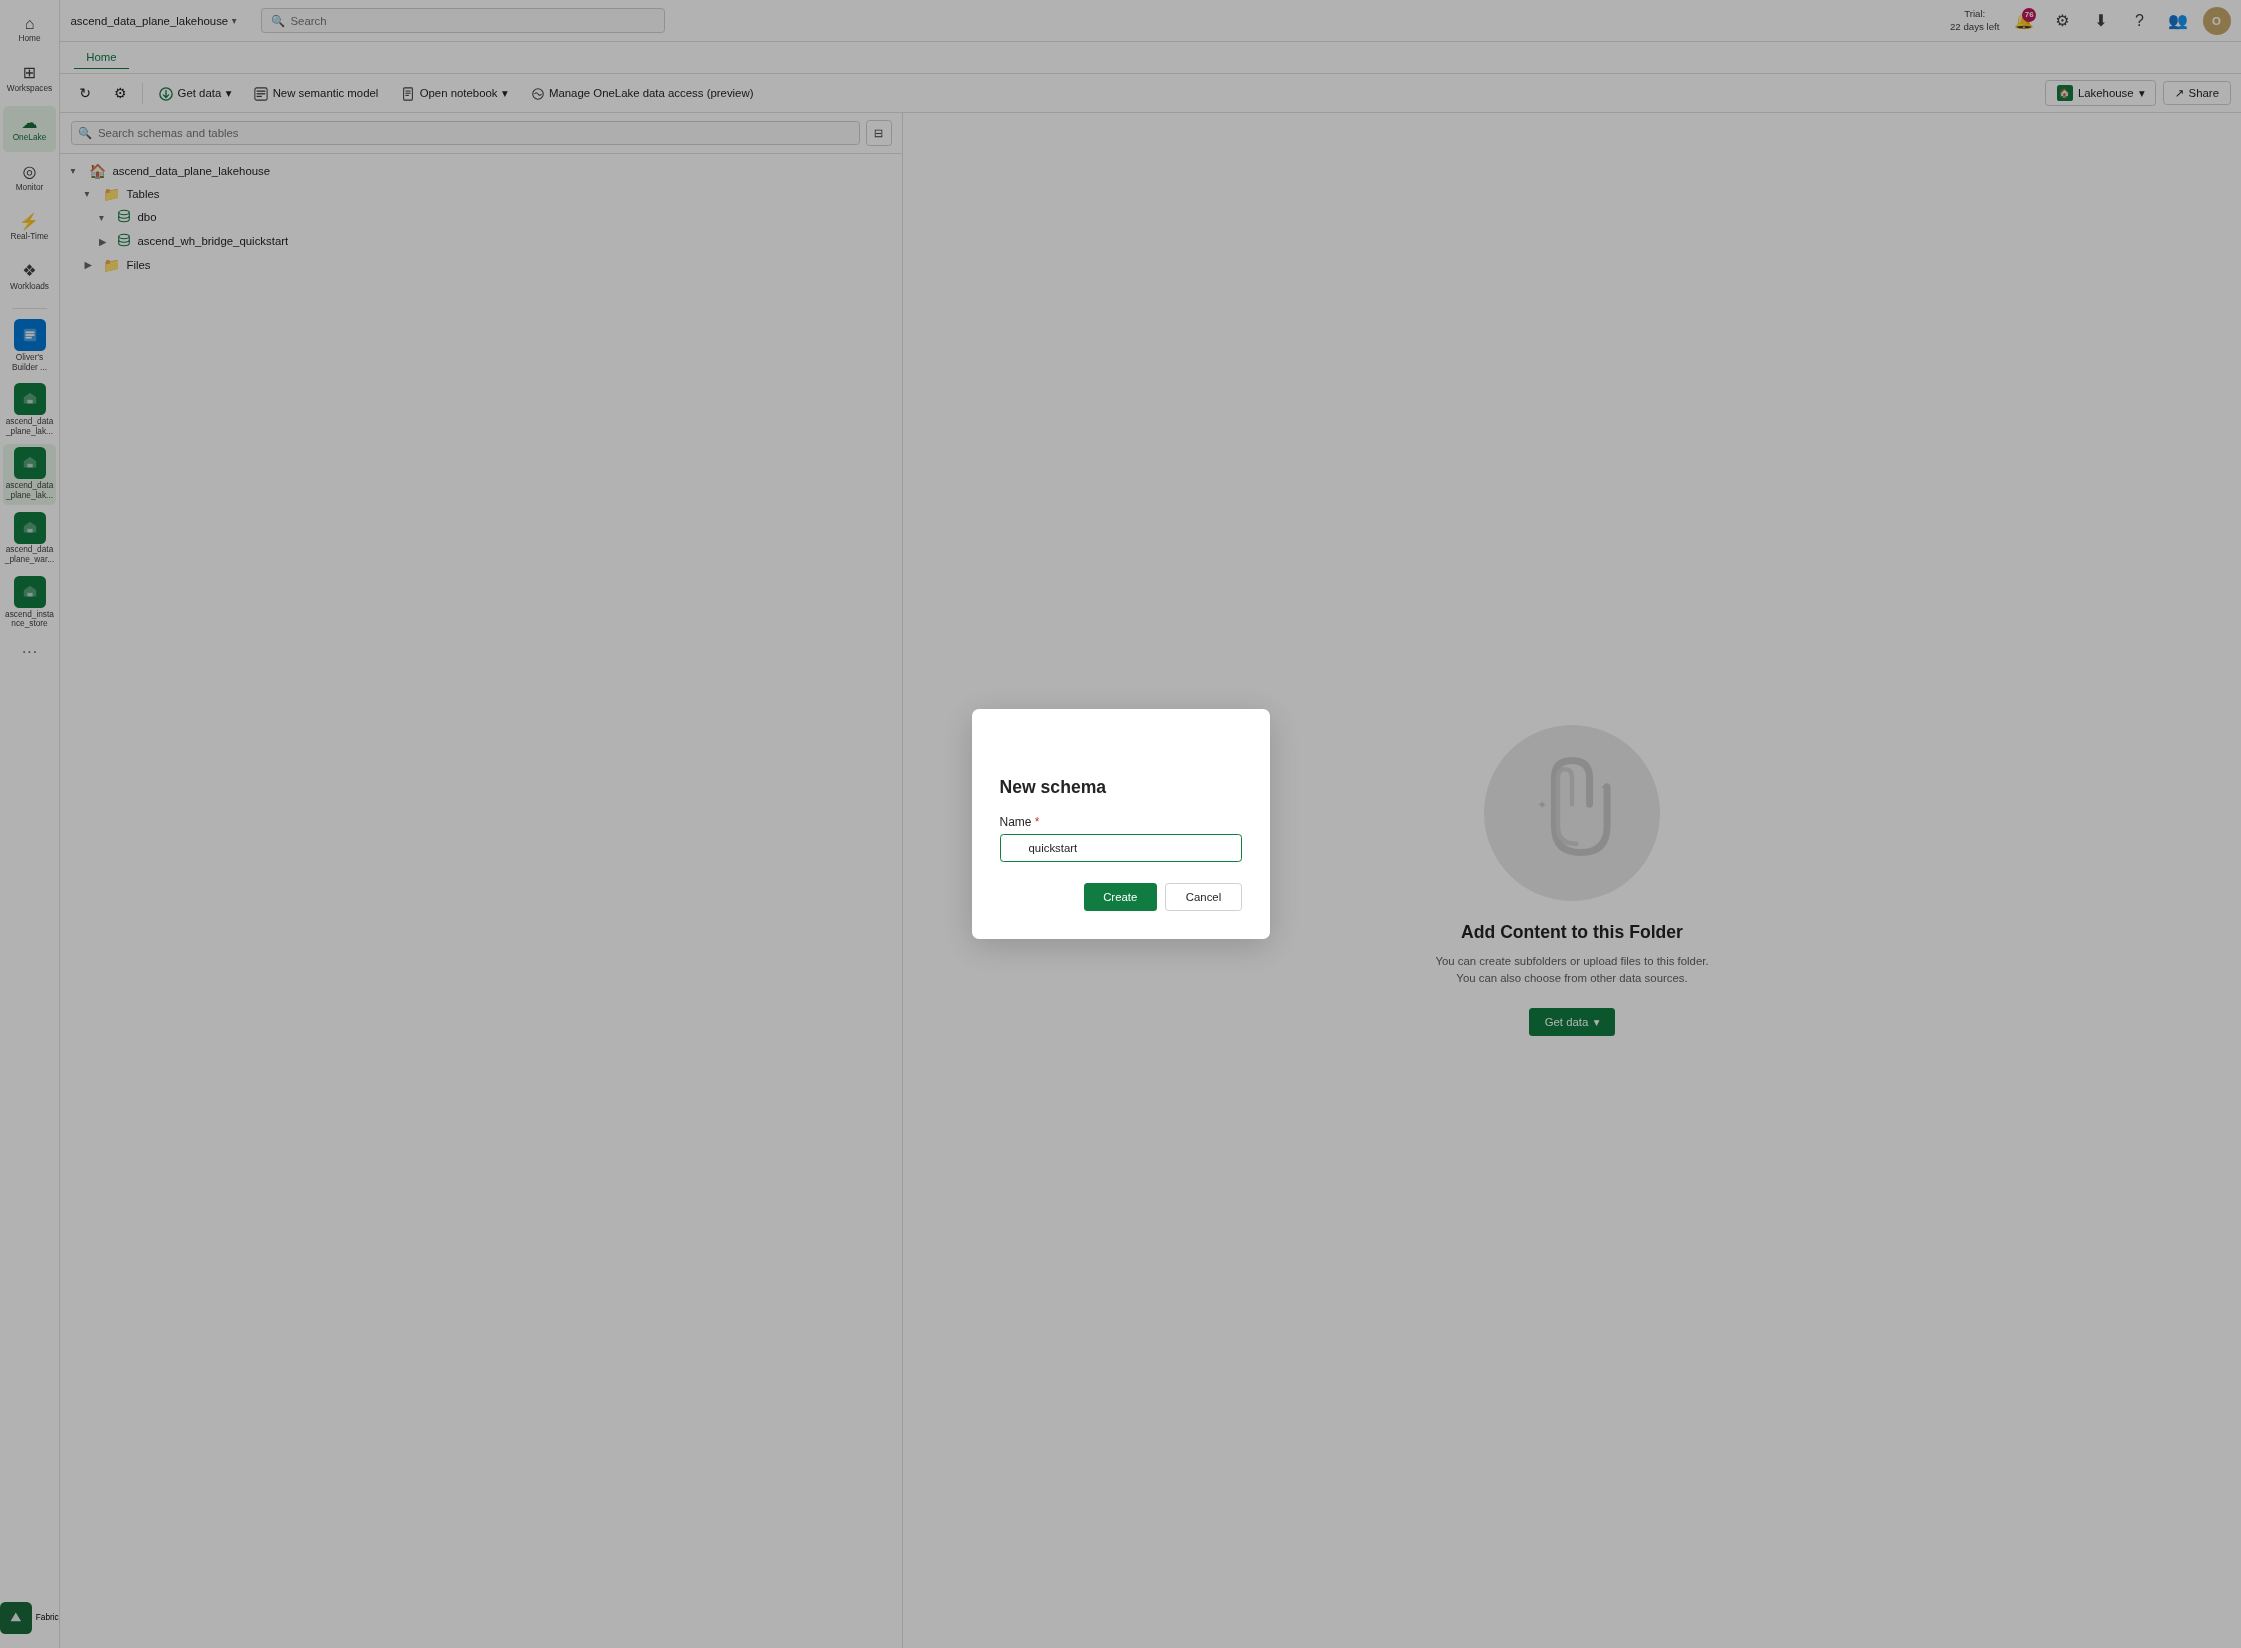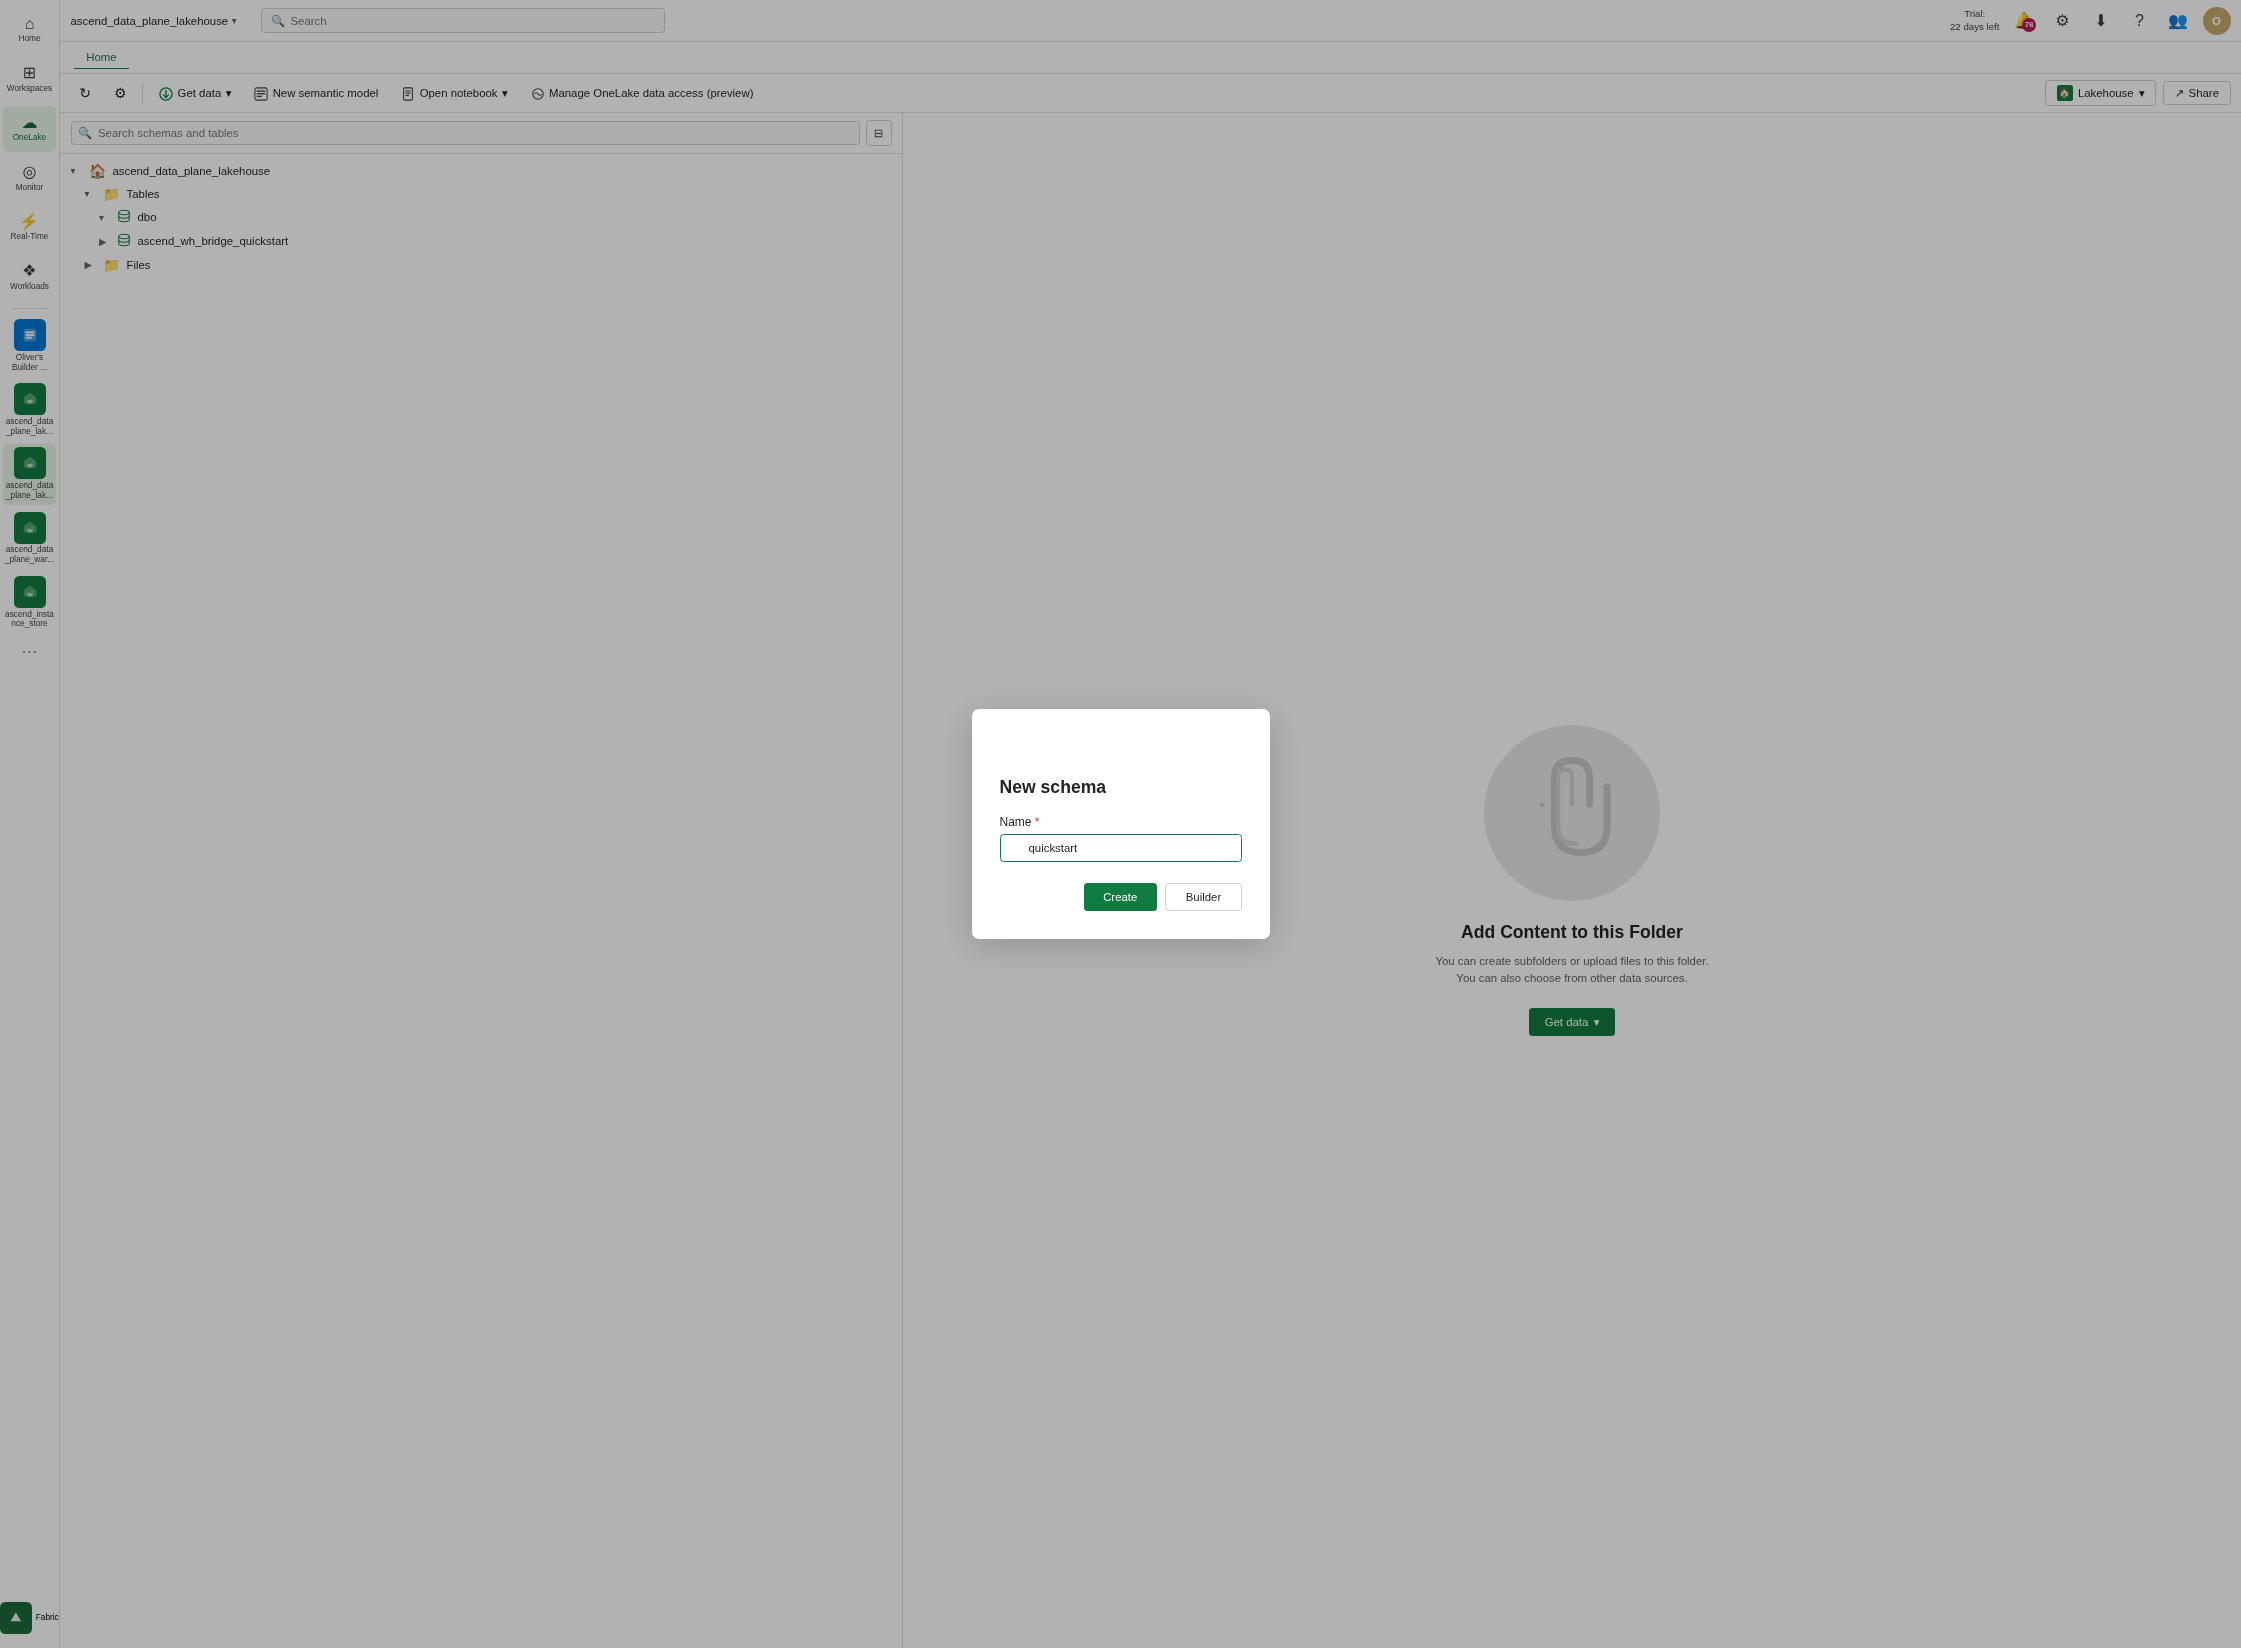--- a/index.html
+++ b/index.html
@@ -154,21 +154,21 @@
       display: flex;
       align-items: center;
       justify-content: center;
       border-radius: 3.5px;
       cursor: pointer;
       font-size: 16px;
       color: #424242;
     }
     .notif-badge {
       position: absolute;
-      top: 11px;
+      top: 1px;
       right: 1.8px;
       background: #be185d;
       color: #fff;
       font-size: 8px;
       width: 14px;
       height: 14px;
       border-radius: 50%;
       display: flex;
       align-items: center;
       justify-content: center;
@@ -789,17 +789,17 @@
 <div class="modal-overlay">
   <div class="modal">
     <div class="modal-title">New schema</div>
     <div class="modal-field-label">
       <span>Name</span>
       <span class="required">*</span>
     </div>
     <input class="modal-input" type="text" value="quickstart" style="">
     <div class="modal-actions">
       <button class="btn-create">Create</button>
-      <button class="btn-cancel">Builder</button>
+      <button class="btn-cancel">Cancel</button>
     </div>
   </div>
 </div>
 
 
 </body></html>

